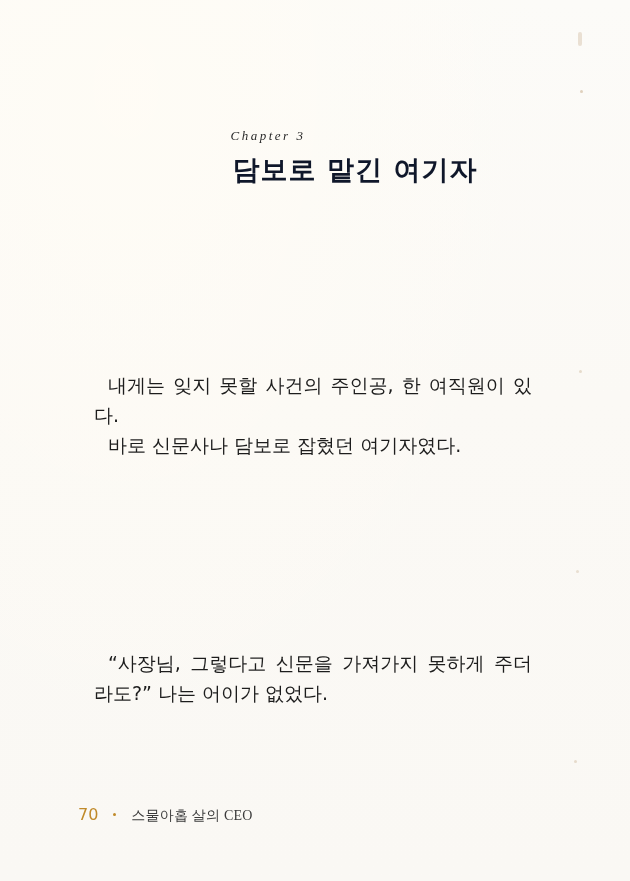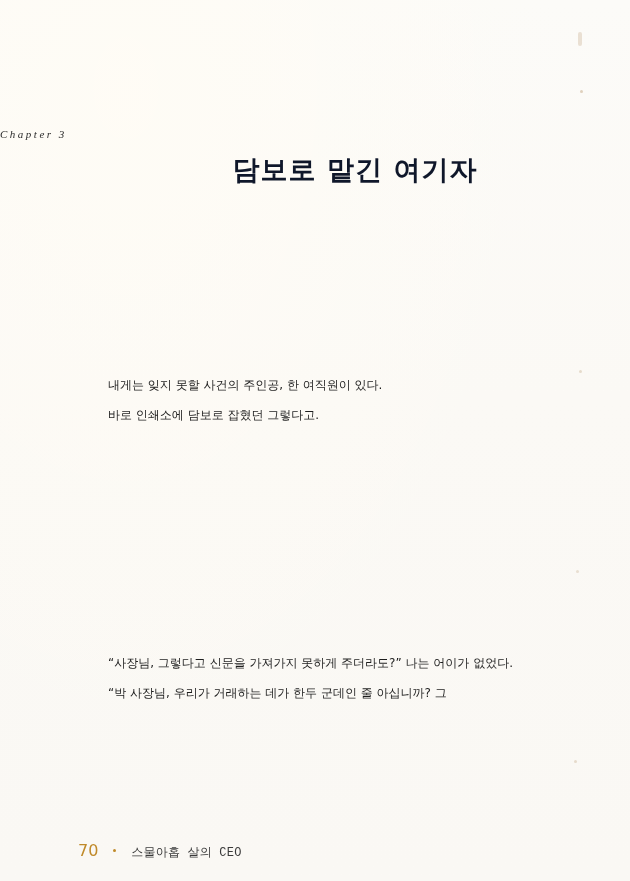--- a/index.html
+++ b/index.html
@@ -38,22 +38,23 @@
     top: 0;
     width: 630px;
     height: 881px;
   }
 
   .chapter-label {
     position: absolute;
     top: 128px;
     left: 0;
     width: 536px;
+    text-align: center;
     font-style: italic;
-    font-size: 11px;
+    font-size: 13px;
     letter-spacing: 2.5px;
     color: #2b2b2b;
     font-family: "Liberation Serif", "DejaVu Serif", serif;
   }
 
   .chapter-title {
     position: absolute;
     top: 152px;
     left: 0;
     width: 630px;
@@ -64,21 +65,21 @@
     color: #0f172a;
     font-family: "DejaVu Sans", "Liberation Sans", sans-serif;
     padding-left: 40px;
   }
 
   .body-block {
     position: absolute;
     left: 94px;
     width: 438px;
     color: #1d1d1d;
-    font-size: 12px;
+    font-size: 19px;
     line-height: 30px;
     font-family: "DejaVu Sans", "Liberation Sans", sans-serif;
     text-align: justify;
   }
 
   .body-block.first { top: 370px; }
   .body-block.second { top: 648px; }
 
   .body-block p {
     margin: 0;
@@ -87,40 +88,39 @@
     text-indent: 14px;
   }
 
   .footer {
     position: absolute;
     left: 78px;
     top: 805px;
     display: flex;
     align-items: baseline;
     gap: 15px;
-    margin-top: 36px;
   }
   .page-number {
     font-size: 16px;
     color: #c08a2a;
     font-family: "DejaVu Sans", "Liberation Sans", sans-serif;
   }
   .footer-dot {
     width: 3px;
     height: 3px;
     background: #c08a2a;
     border-radius: 50%;
     display: inline-block;
     position: relative;
     top: -4px;
   }
   .footer-title {
-    font-size: 12px;
+    font-size: 14px;
     color: #3a3a3a;
-    font-family: Liberation Mono, monospace;
+    font-family: Liberation Serif, serif;
     letter-spacing: 0.2px;
   }
 </style>
 </head>
 <body>
 
 <div class="page"></div>
 
 <div class="speck" style="left:578px; top:32px; width:4px; height:14px; border-radius:2px; opacity:0.35;"></div>
 <div class="speck" style="left:580px; top:90px; width:3px; height:3px;"></div>
@@ -129,26 +129,25 @@
 <div class="speck" style="left:574px; top:760px; width:3px; height:3px; opacity:0.4;"></div>
 
 <div class="content">
 
   <div class="chapter-label">Chapter 3</div>
 
   <div class="chapter-title">담보로 맡긴 여기자</div>
 
   <div class="body-block first">
     <p class="indent">내게는 잊지 못할 사건의 주인공, 한 여직원이 있다.</p>
-    <p class="indent">바로 인쇄소에 담보로 잡혔던 그렇다고.</p>
+    <p class="indent">바로 신문사나 담보로 잡혔던 여기자였다.</p>
   </div>
 
   <div class="body-block second">
     <p class="indent">“사장님, 그렇다고 신문을 가져가지 못하게 주더라도?” 나는 어이가 없었다.</p>
-    <p class="indent">“박 사장님, 우리가 거래하는 데가 한두 군데인 줄 아십니까? 그</p>
   </div>
 
   <div class="footer">
     <span class="page-number">70</span>
     <span class="footer-dot"></span>
     <span class="footer-title">스물아홉 살의 CEO</span>
   </div>
 
 </div>
 

